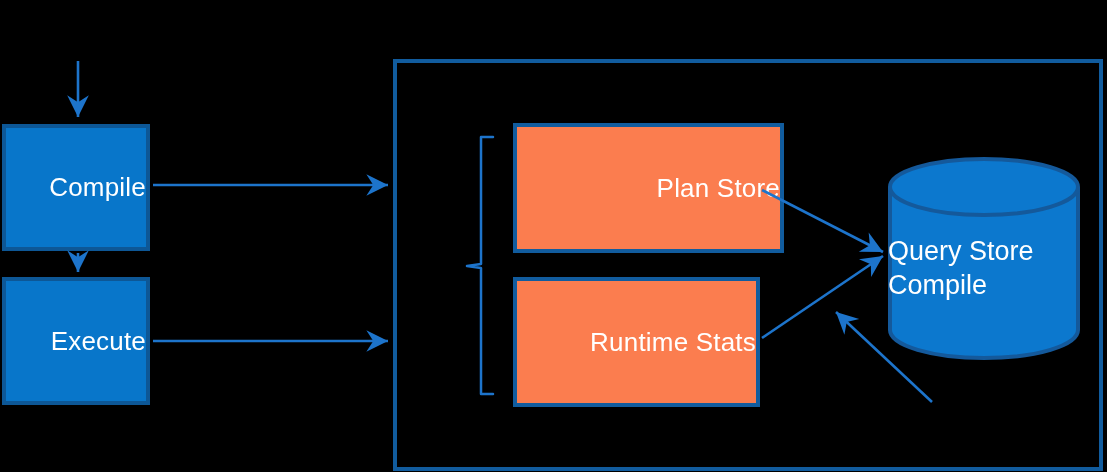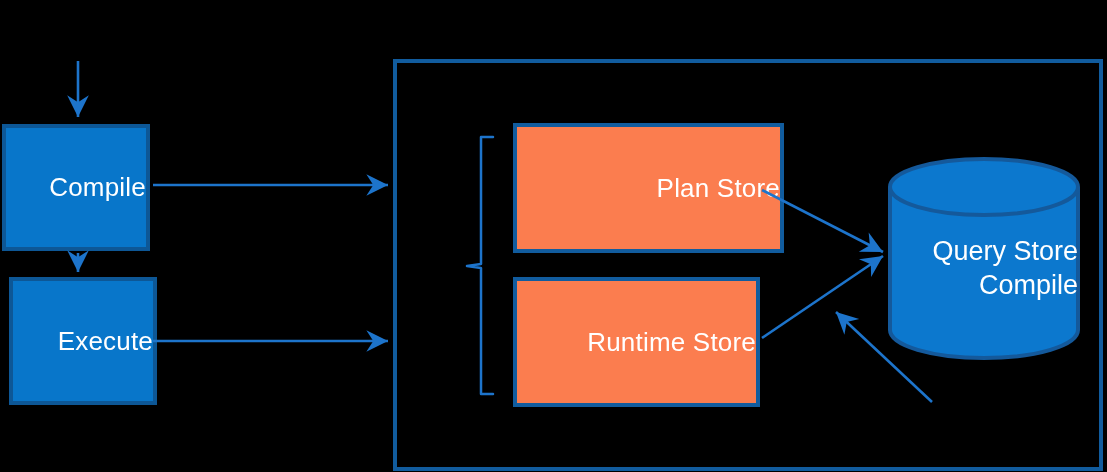--- a/index.html
+++ b/index.html
@@ -32,42 +32,42 @@
   }
   .node.blue{
     background:var(--box-blue-fill);
     border:4px solid var(--box-blue-border);
   }
   .node.orange{
     background:var(--orange-fill);
     border:4px solid var(--dark-blue-border);
   }
   #compile-box{left:2px;top:124px;width:148px;height:127px;}
-  #execute-box{left:2px;top:277px;width:148px;height:128px;margin-left:7px;}
+  #execute-box{left:2px;top:277px;width:148px;height:128px;}
   #plan-store-box{left:513px;top:123px;width:271px;height:130px;}
   #runtime-stats-box{left:513px;top:277px;width:247px;height:130px;}
   .container-rect{
     position:absolute;
     box-sizing:border-box;
     left:393px;top:59px;width:710px;height:412px;
     border:4px solid var(--dark-blue-border);
     background:transparent;
   }
   .overlay{
     position:absolute;left:0;top:0;width:1107px;height:472px;
     pointer-events:none;
   }
   .overlay line, .overlay polyline{
     stroke:var(--arrow-blue);
     fill:none;
   }
   .schema-label{
     position:absolute;
     left:888px;top:234px;width:190px;
-    text-align:right;
+    text-align:left;
     color:var(--text-white);
     font-size:27px;
     line-height:34px;
     font-weight:400;
     z-index:5;
   }
 </style>
 </head>
 <body>
 
@@ -79,21 +79,21 @@
     <span>Compile</span>
   </div>
   <div class="node blue" id="execute-box">
     <span>Execute</span>
   </div>
 
   <div class="node orange" id="plan-store-box">
     <span>Plan Store</span>
   </div>
   <div class="node orange" id="runtime-stats-box">
-    <span>Runtime Store</span>
+    <span>Runtime Stats</span>
   </div>
 
   <svg class="overlay" viewBox="0 0 1107 472">
     <defs>
       <marker id="arrowhead" viewBox="0 0 12 12" refX="11" refY="6" markerWidth="10" markerHeight="10" orient="auto-start-reverse">
         <path d="M1,1 L11,6 L1,11 L4.2,6 Z" fill="#1D74CB"></path>
       </marker>
     </defs>
 
     <line x1="78" y1="61" x2="78" y2="117" stroke-width="2.6" marker-end="url(#arrowhead)"></line>

